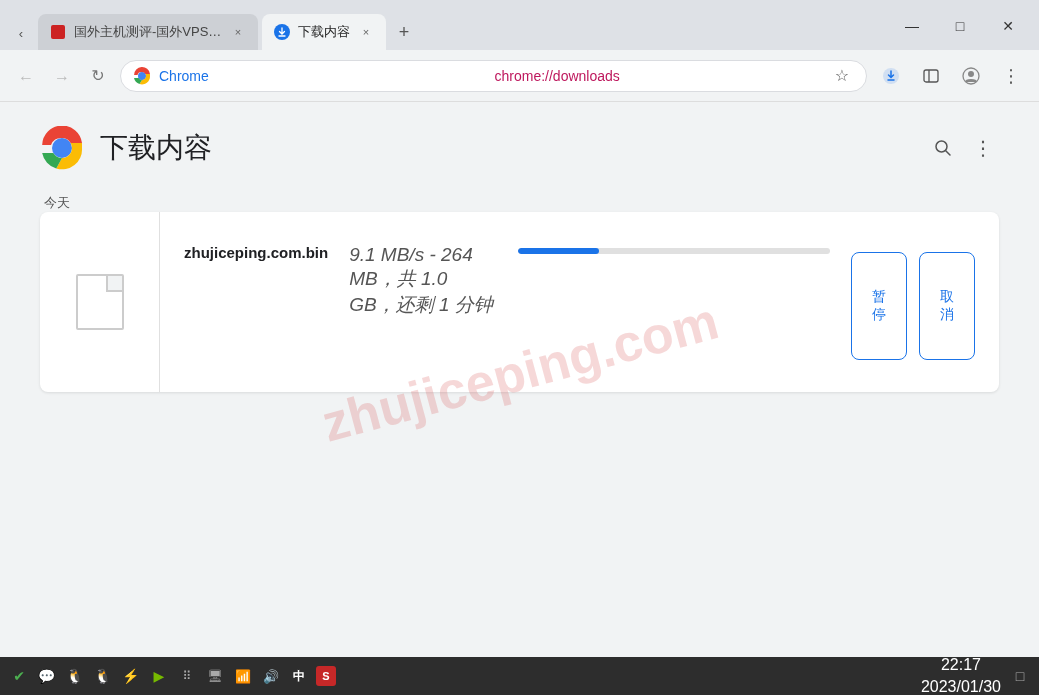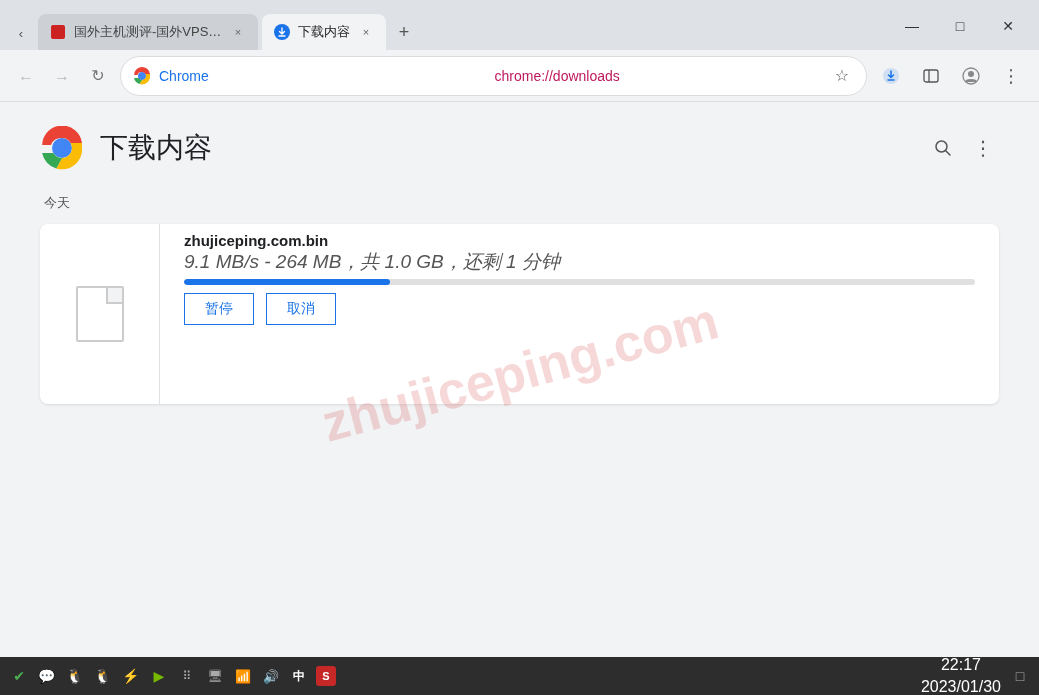--- a/index.html
+++ b/index.html
@@ -82,21 +82,21 @@
       background: #f1f3f4;
       height: 52px;
       display: flex;
       align-items: center;
       padding: 0 12px;
       gap: 8px;
       border-bottom: 1px solid #ddd;
     }
     .omnibox {
       flex: 1;
-      height: 40px;
+      height: 32px;
       background: white;
       border: 1px solid #dadce0;
       border-radius: 20px;
       display: flex;
       align-items: center;
       padding: 0 12px;
       gap: 8px;
       font-size: 14px;
     }
     .chrome-icon-svg { width: 18px; height: 18px; flex-shrink: 0; }
@@ -133,21 +133,20 @@
     }
     .page-header-actions {
       margin-left: auto;
       display: flex;
       align-items: center;
       gap: 8px;
     }
     .section-label {
       font-size: 13px;
       color: #555;
-      margin-bottom: 12px;
       margin-left: 4px;
     }
     .download-card {
       background: white;
       border-radius: 8px;
       display: flex;
       align-items: stretch;
       min-height: 180px;
       box-shadow: 0 1px 3px rgba(0,0,0,0.1);
     }
@@ -171,24 +170,24 @@
       content: '';
       position: absolute;
       top: 0; right: 0;
       width: 14px; height: 14px;
       border-left: 2px solid #ccc;
       border-bottom: 2px solid #ccc;
       background: #f1f3f4;
     }
     .download-info {
       flex: 1;
-      padding: 8px 24px;
-      display: flex;
-      flex-direction: column;
-      gap: 0;
+      padding: 32px 24px;
+      display: flex;
+      flex-direction: row;
+      gap: 21px;
     }
     .download-filename {
       font-size: 15px;
       font-weight: 600;
       color: #202124;
     }
     .download-url {
       font-size: 13px;
       color: #777;
     }
@@ -211,21 +210,21 @@
       border-radius: 3px;
     }
     .download-actions {
       display: flex;
       gap: 12px;
       margin-top: 8px;
     }
     .action-btn {
       padding: 6px 20px;
       border: 1px solid #1a73e8;
-      border-radius: 0;
+      border-radius: 8px;
       background: white;
       color: #1a73e8;
       font-size: 14px;
       cursor: pointer;
     }
 
     
     .watermark {
       position: absolute;
       top: 240px;

